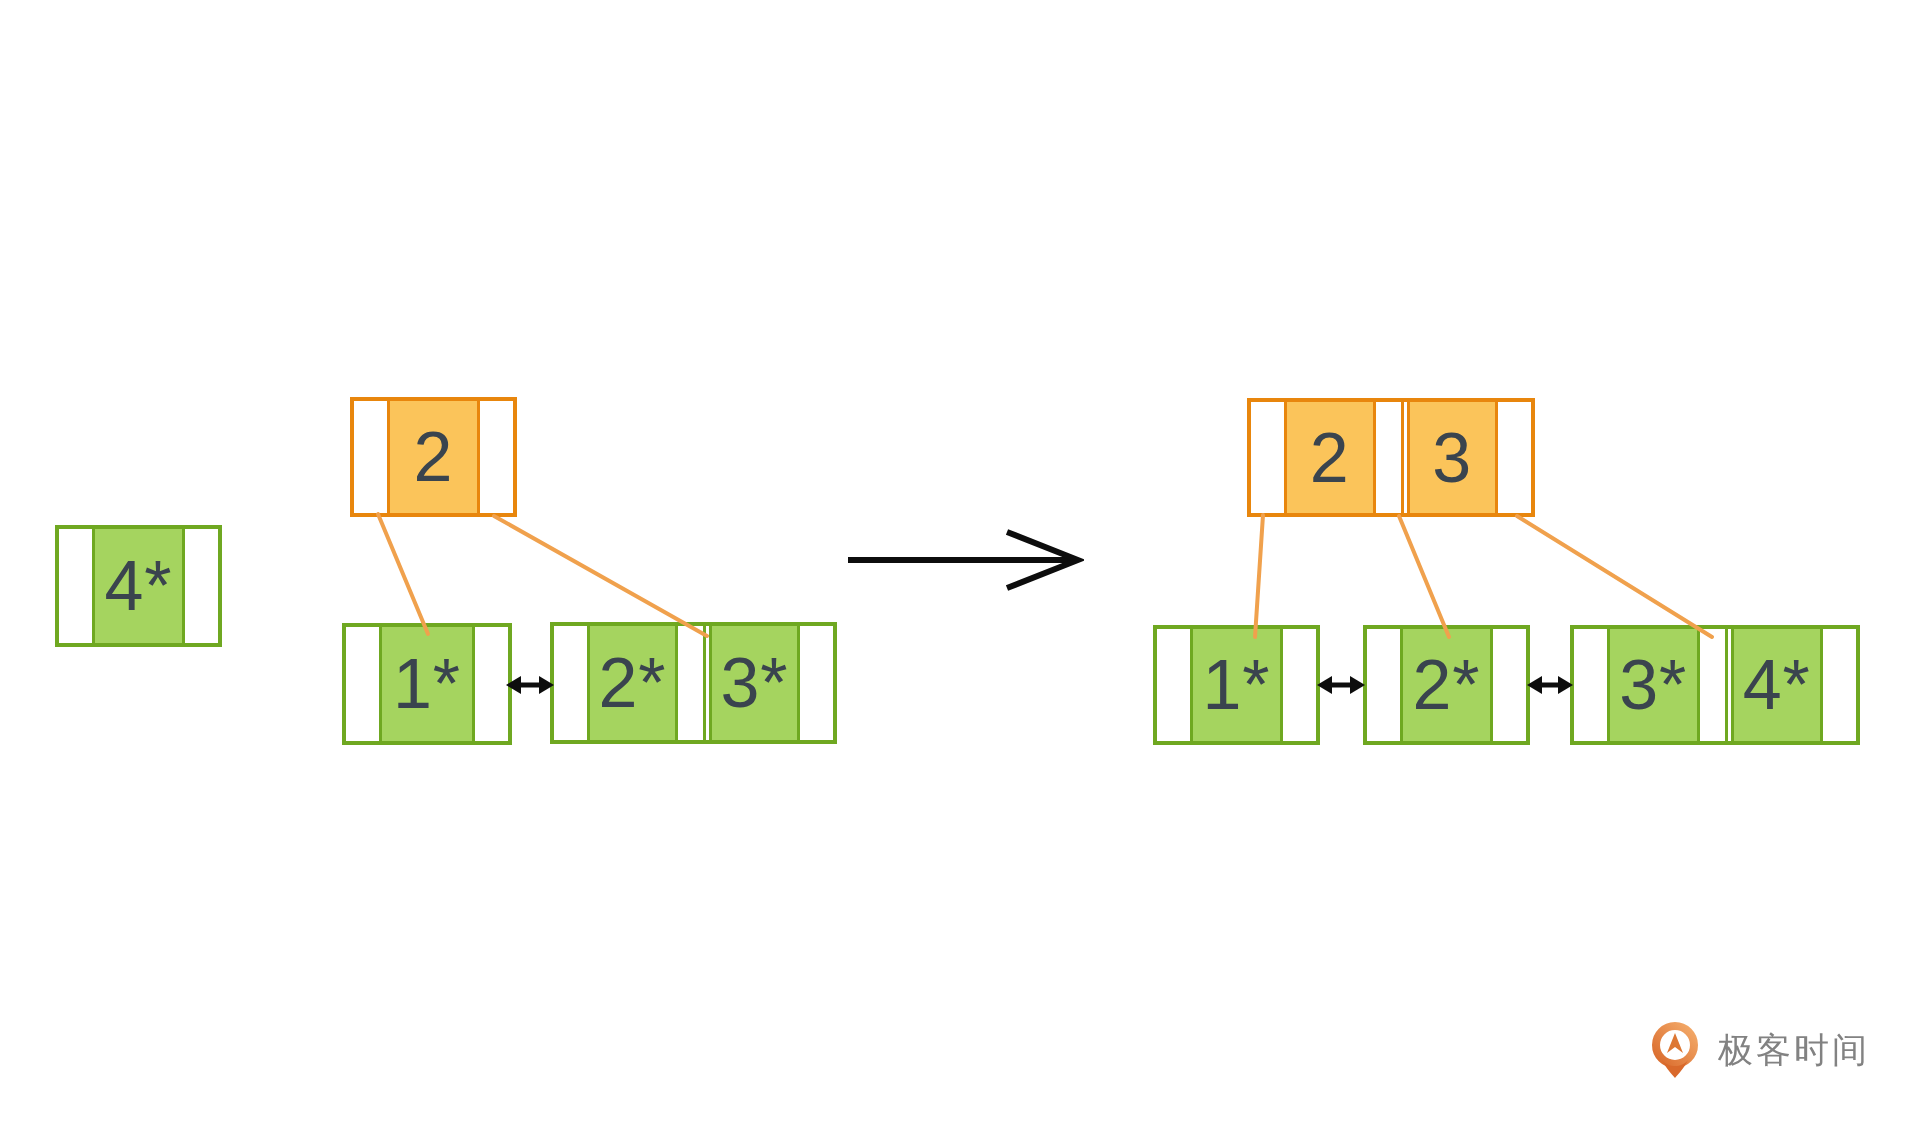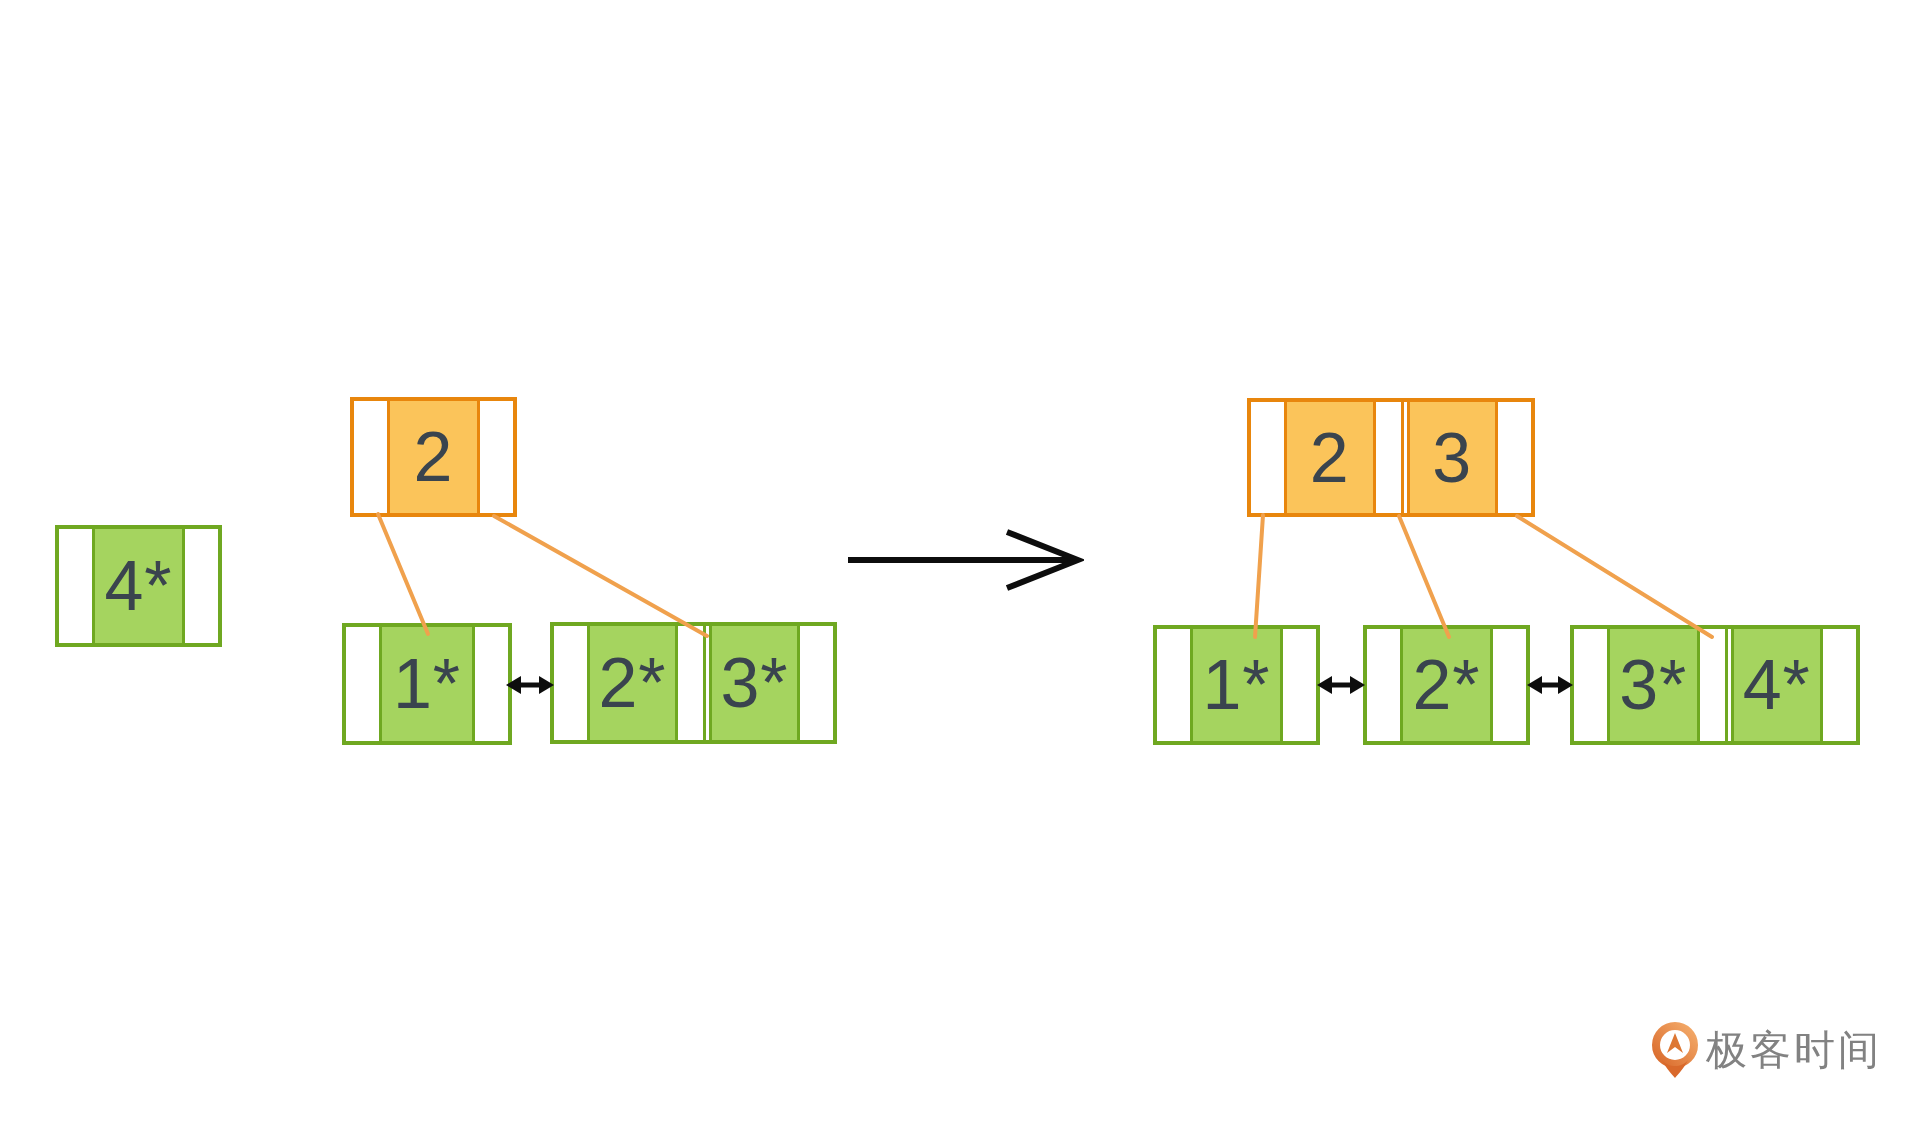--- a/index.html
+++ b/index.html
@@ -27,21 +27,21 @@
   
   svg.abs{position:absolute;z-index:4;}
   svg.edges{position:absolute;left:0;top:0;z-index:4;pointer-events:none;}
   .edge{stroke:#F0A14D;stroke-width:4;stroke-linecap:round;}
   
   .logo{
     position:absolute;left:1650px;top:1020px;display:flex;align-items:center;
     z-index:3;
   }
   .logo-text{
-    color:#828282;font-size:41px;letter-spacing:3px;margin-left:6px;
+    color:#828282;font-size:35px;letter-spacing:3px;margin-left:18px;
     font-family:"Liberation Sans", sans-serif;
   }
 </style>
 </head>
 <body>
 
 <div class="canvas">
 
   <svg class="edges" width="1920" height="1145" viewBox="0 0 1920 1145">
     <line class="edge" x1="378" y1="514" x2="428" y2="634"></line>

